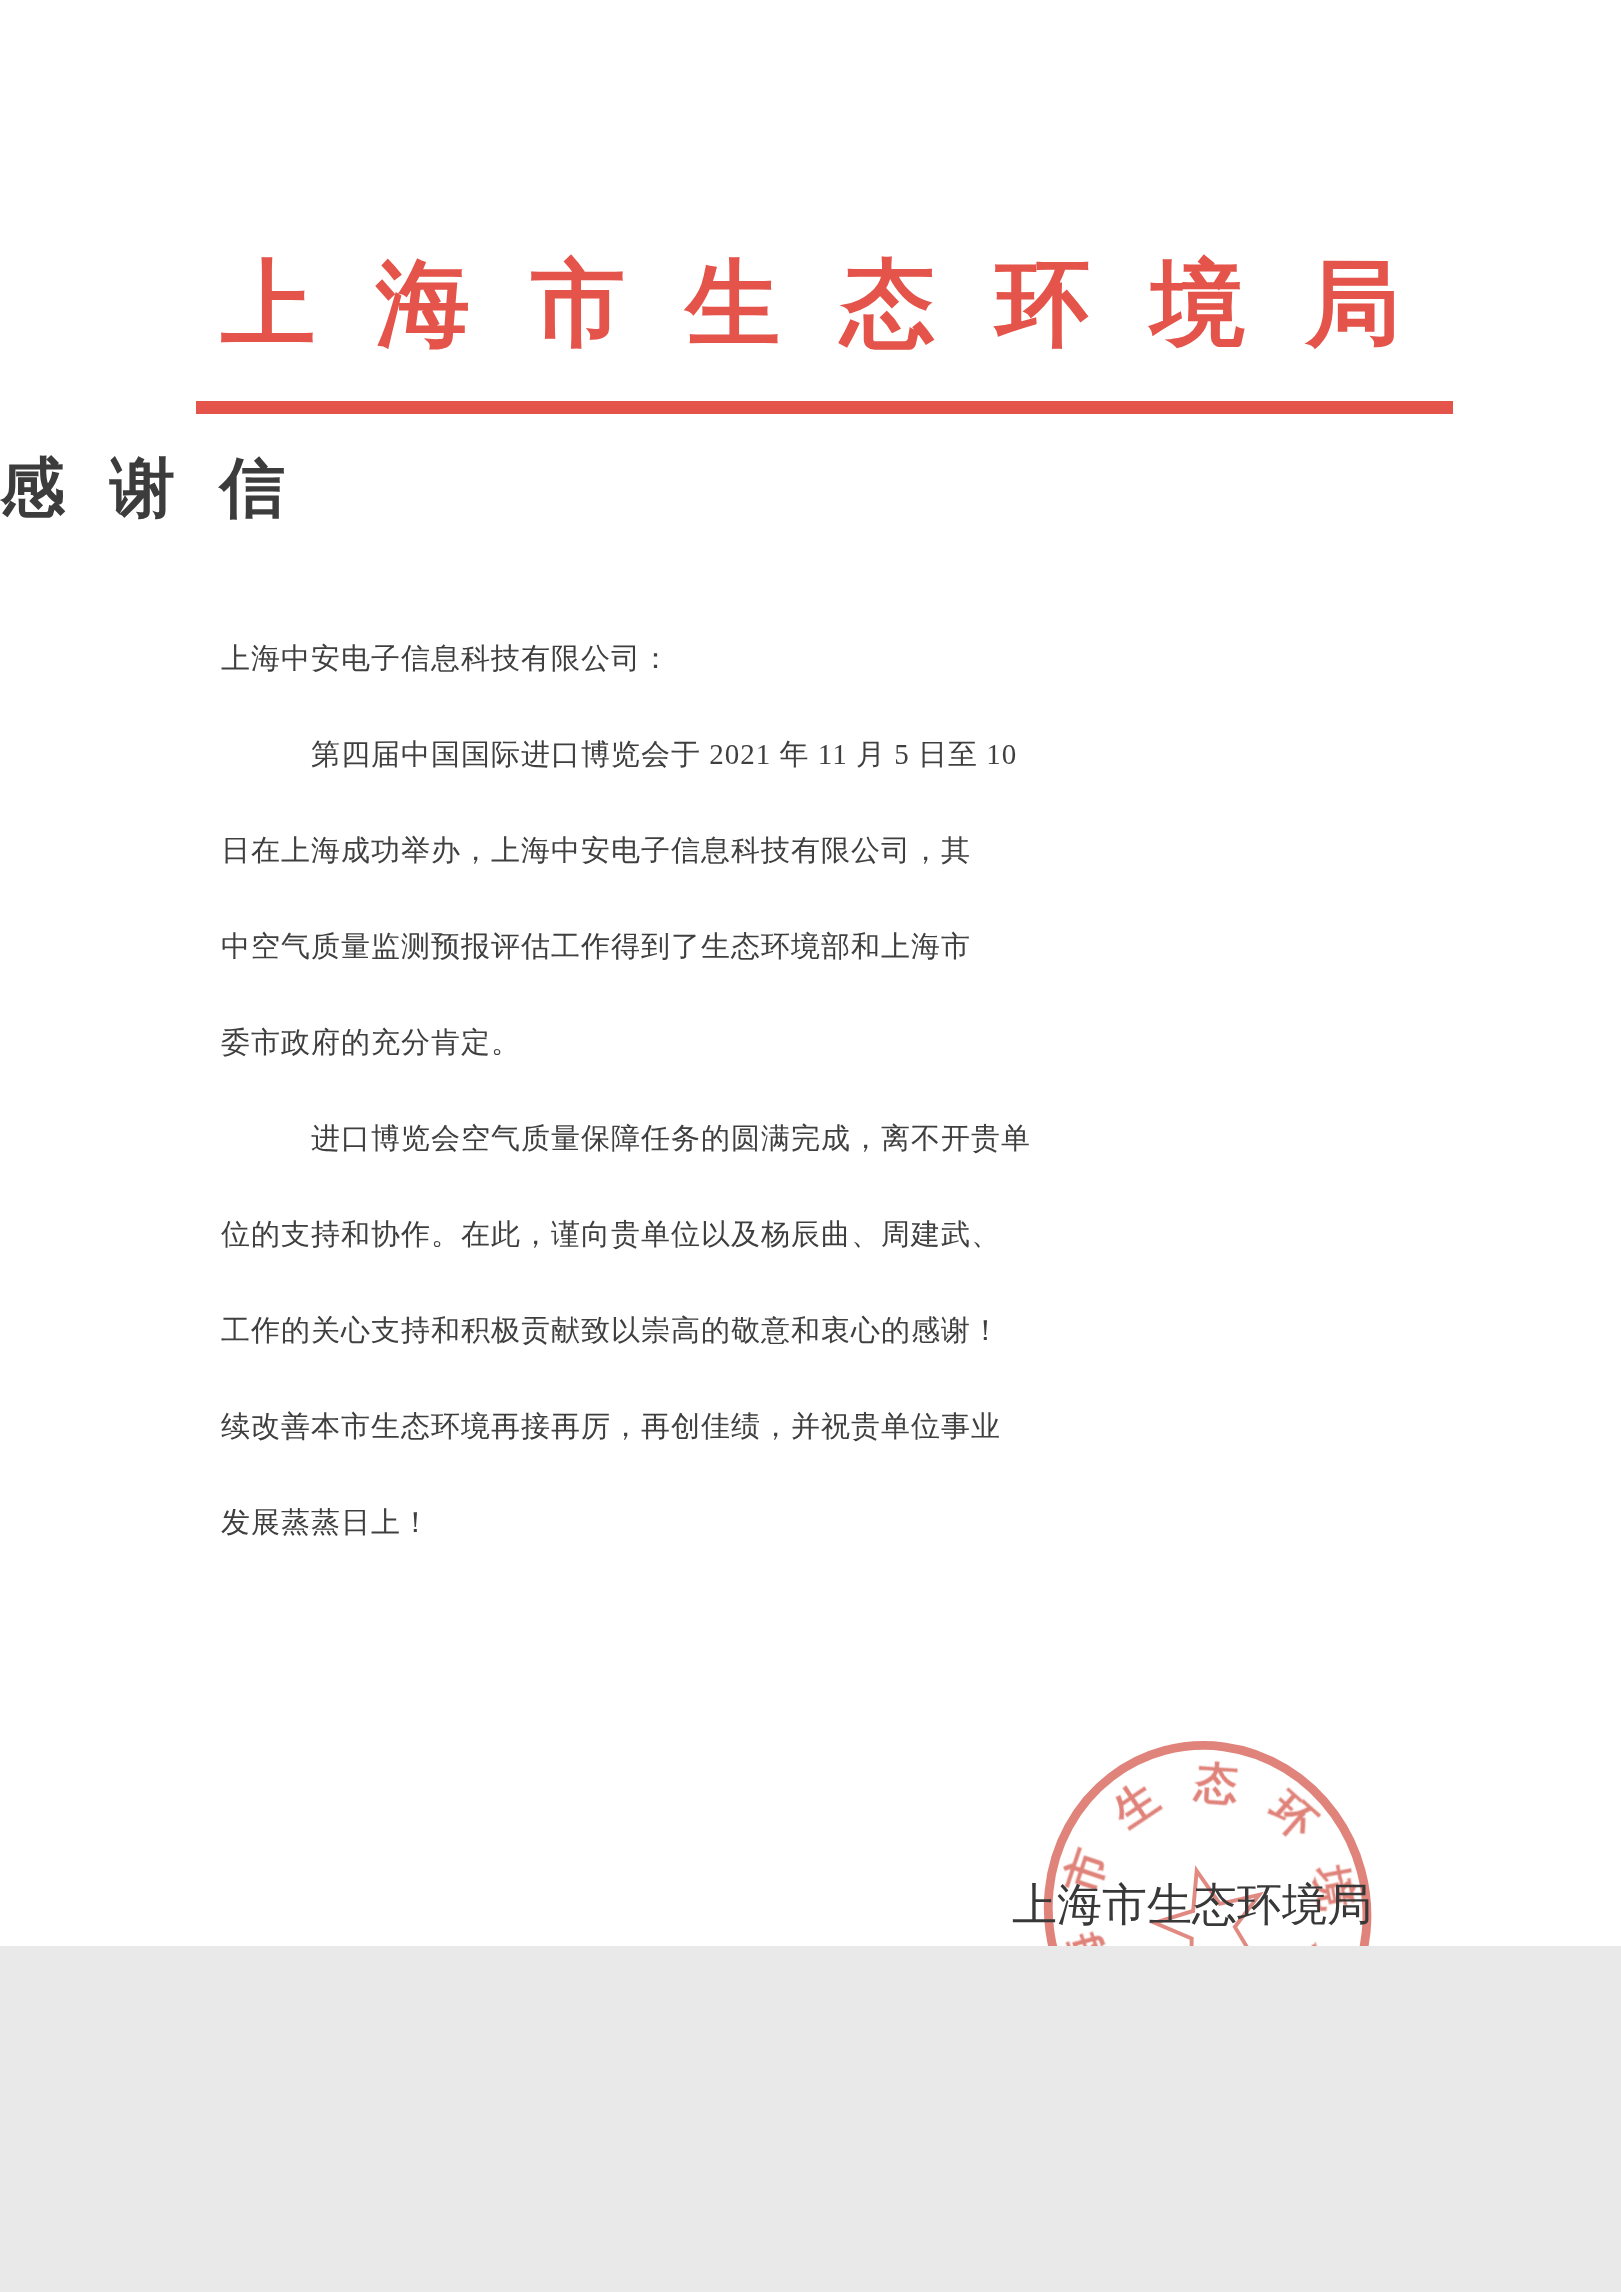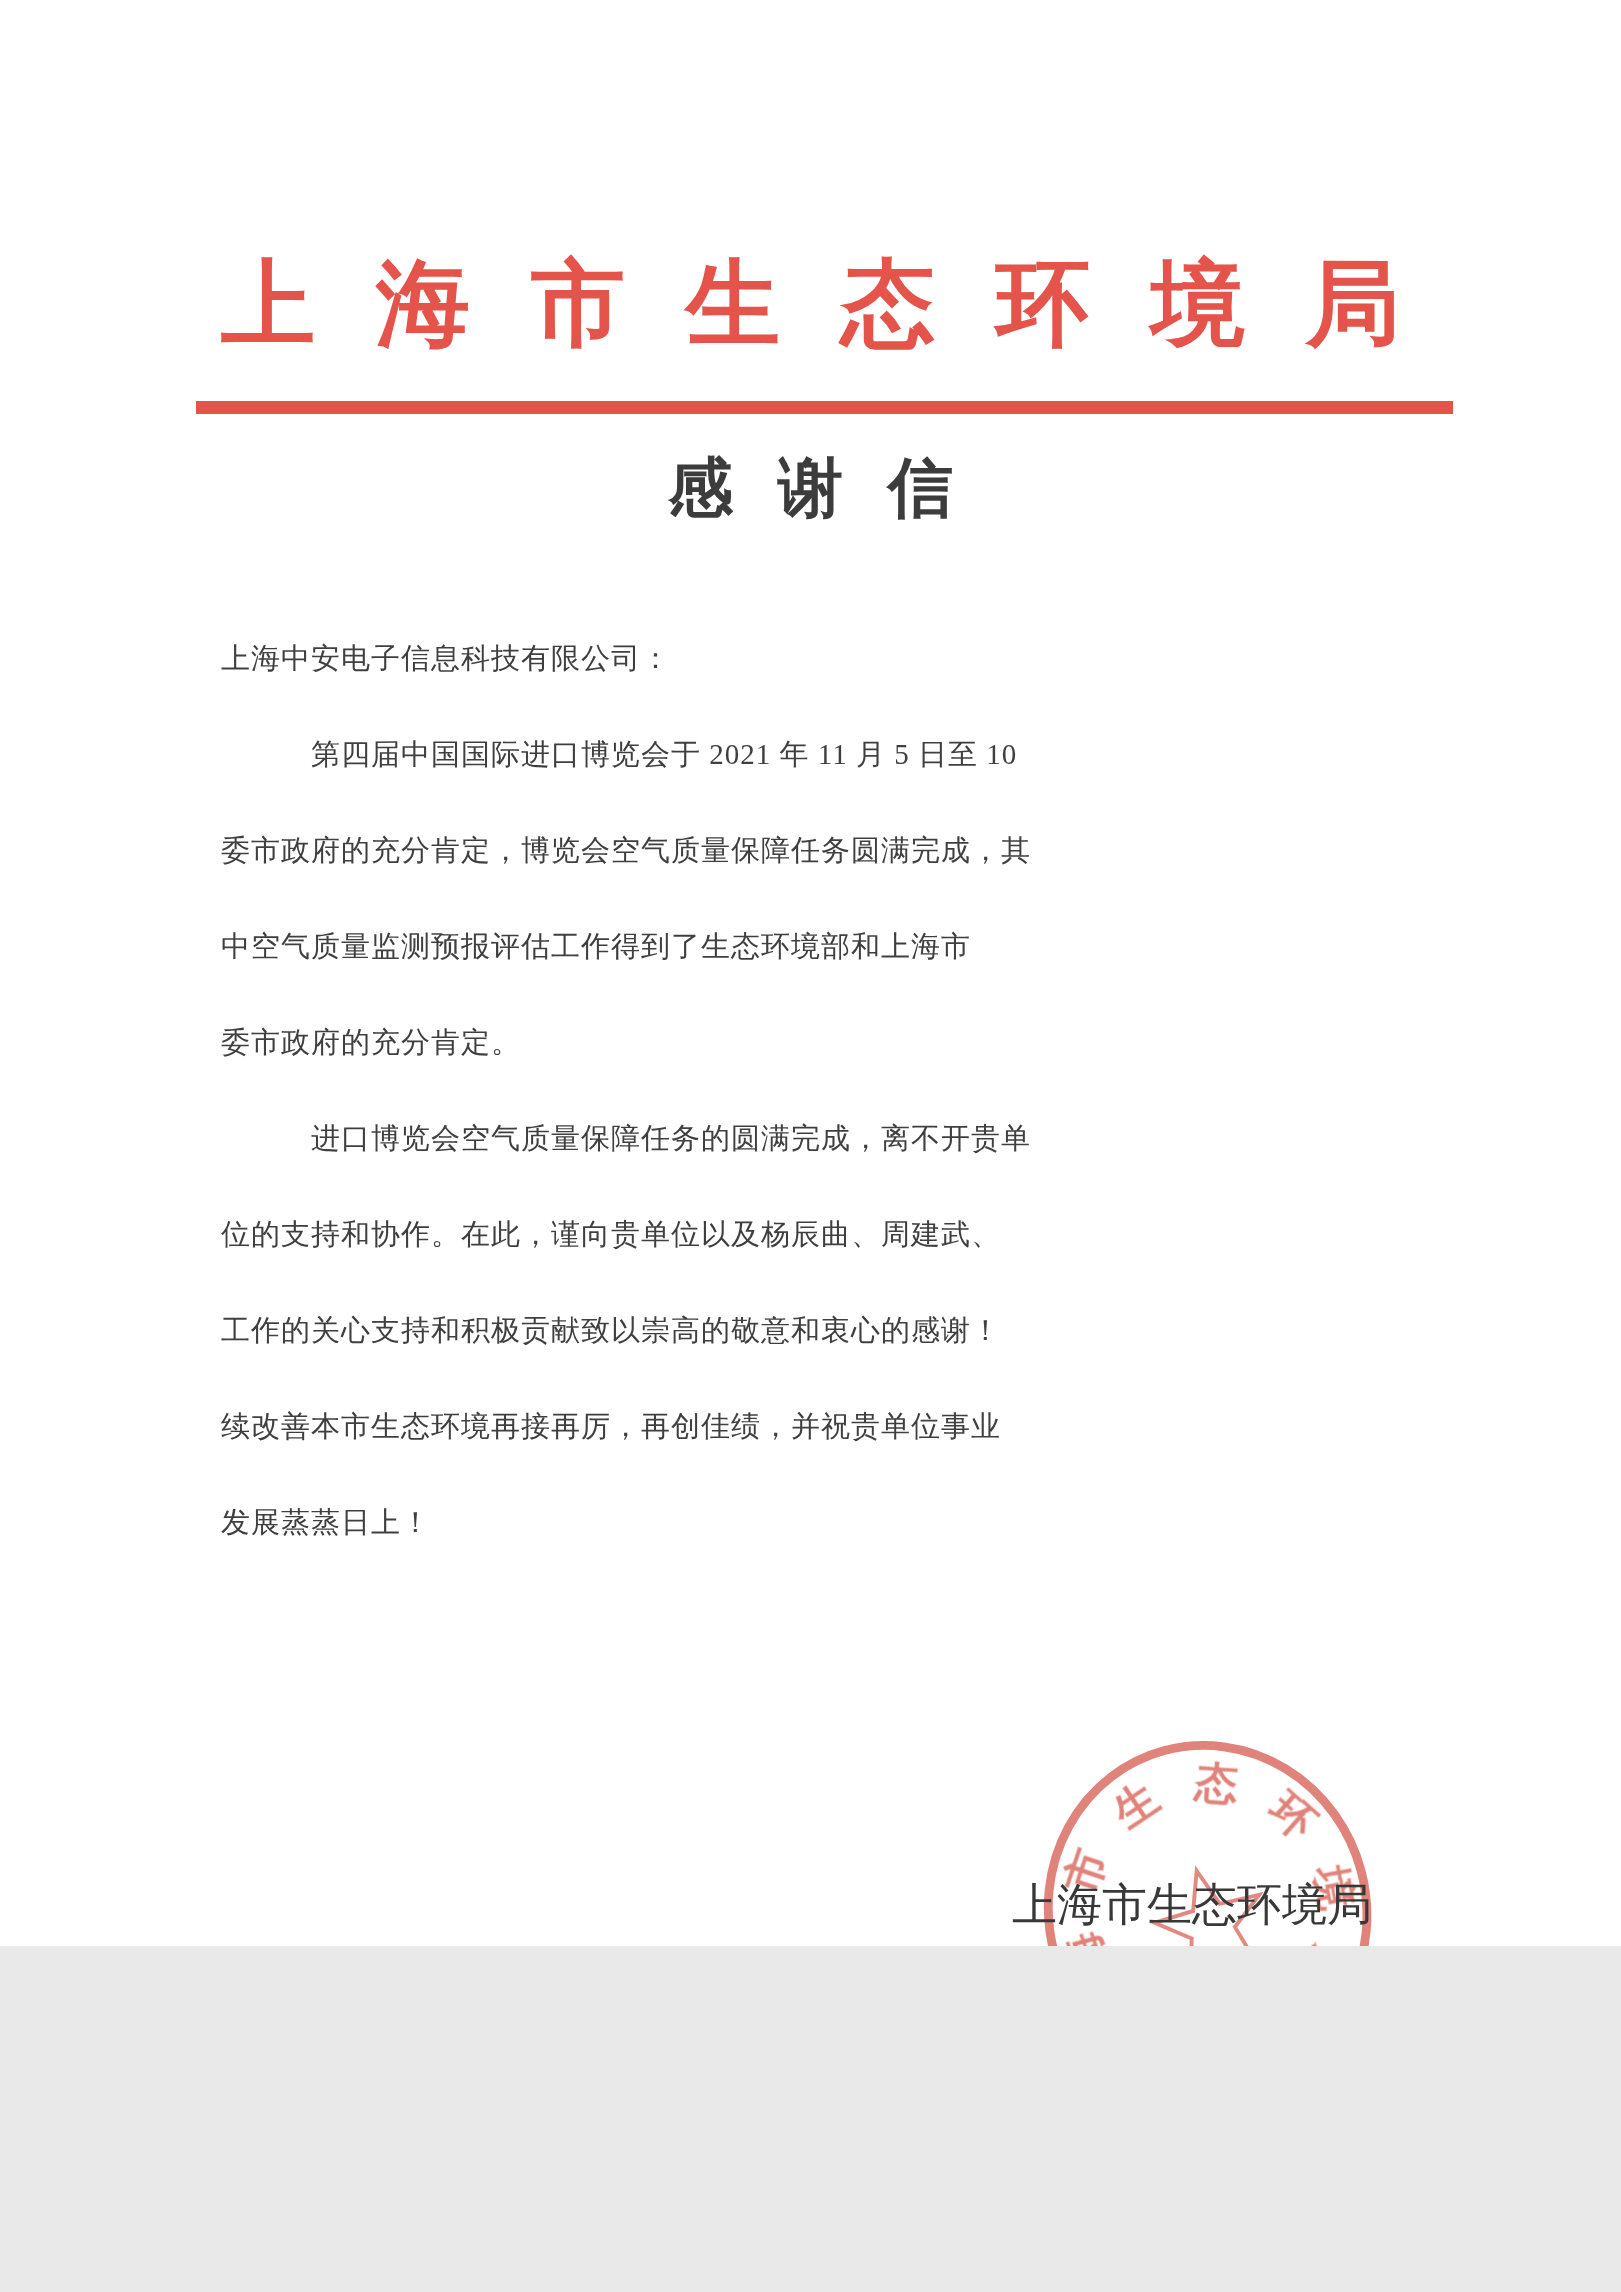--- a/index.html
+++ b/index.html
@@ -23,21 +23,21 @@
     line-height:1.1;
   }
   .red-rule {
     position:absolute; top:401px; left:196px;
     width:1257px; height:12.7px; background:#e4544a;
   }
 
   
   .letter-title-wrap {
     position:absolute; top:449px; left:0; width:100%;
-    display:flex; justify-content:center;
+    display:flex; justify-content:flex-start;
   }
   .letter-title {
     font-size:65px; font-weight:700; color:#3c3c3c;
     letter-spacing:45px; margin-right:-45px; white-space:nowrap;
     line-height:1.2;
   }
 
   
   .body-text {
     position:absolute; left:221px; top:610px; width:1206px;
@@ -82,21 +82,21 @@
 
   <div class="red-rule"></div>
 
   <div class="letter-title-wrap">
     <span class="letter-title">感谢信</span>
   </div>
 
   <div class="body-text">
     <div class="body-line">上海中安电子信息科技有限公司：</div>
     <div class="body-line indent">第四届中国国际进口博览会于 2021 年 11 月 5 日至 10</div>
-    <div class="body-line">委市政府的充分肯定，博览会空气质量保障任务圆满完成，其</div>
+    <div class="body-line">日在上海成功举办，上海中安电子信息科技有限公司，其</div>
     <div class="body-line">中空气质量监测预报评估工作得到了生态环境部和上海市</div>
     <div class="body-line">委市政府的充分肯定。</div>
     <div class="body-line indent">进口博览会空气质量保障任务的圆满完成，离不开贵单</div>
     <div class="body-line">位的支持和协作。在此，谨向贵单位以及杨辰曲、周建武、</div>
     <div class="body-line">工作的关心支持和积极贡献致以崇高的敬意和衷心的感谢！</div>
     <div class="body-line">续改善本市生态环境再接再厉，再创佳绩，并祝贵单位事业</div>
     <div class="body-line">发展蒸蒸日上！</div>
   </div>
 
   <div class="seal">

